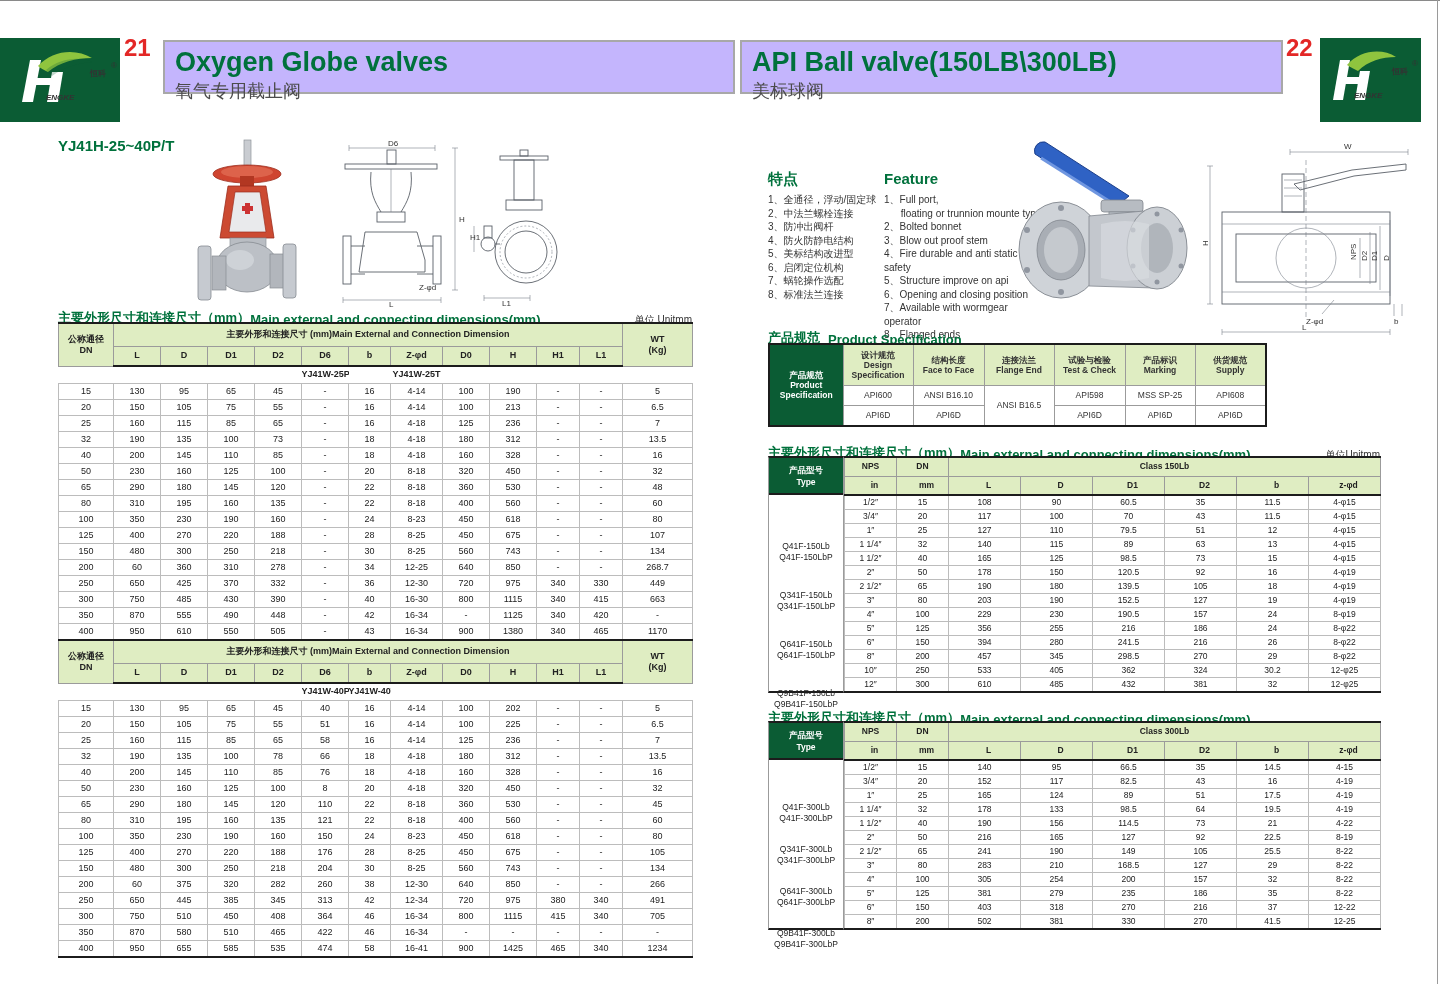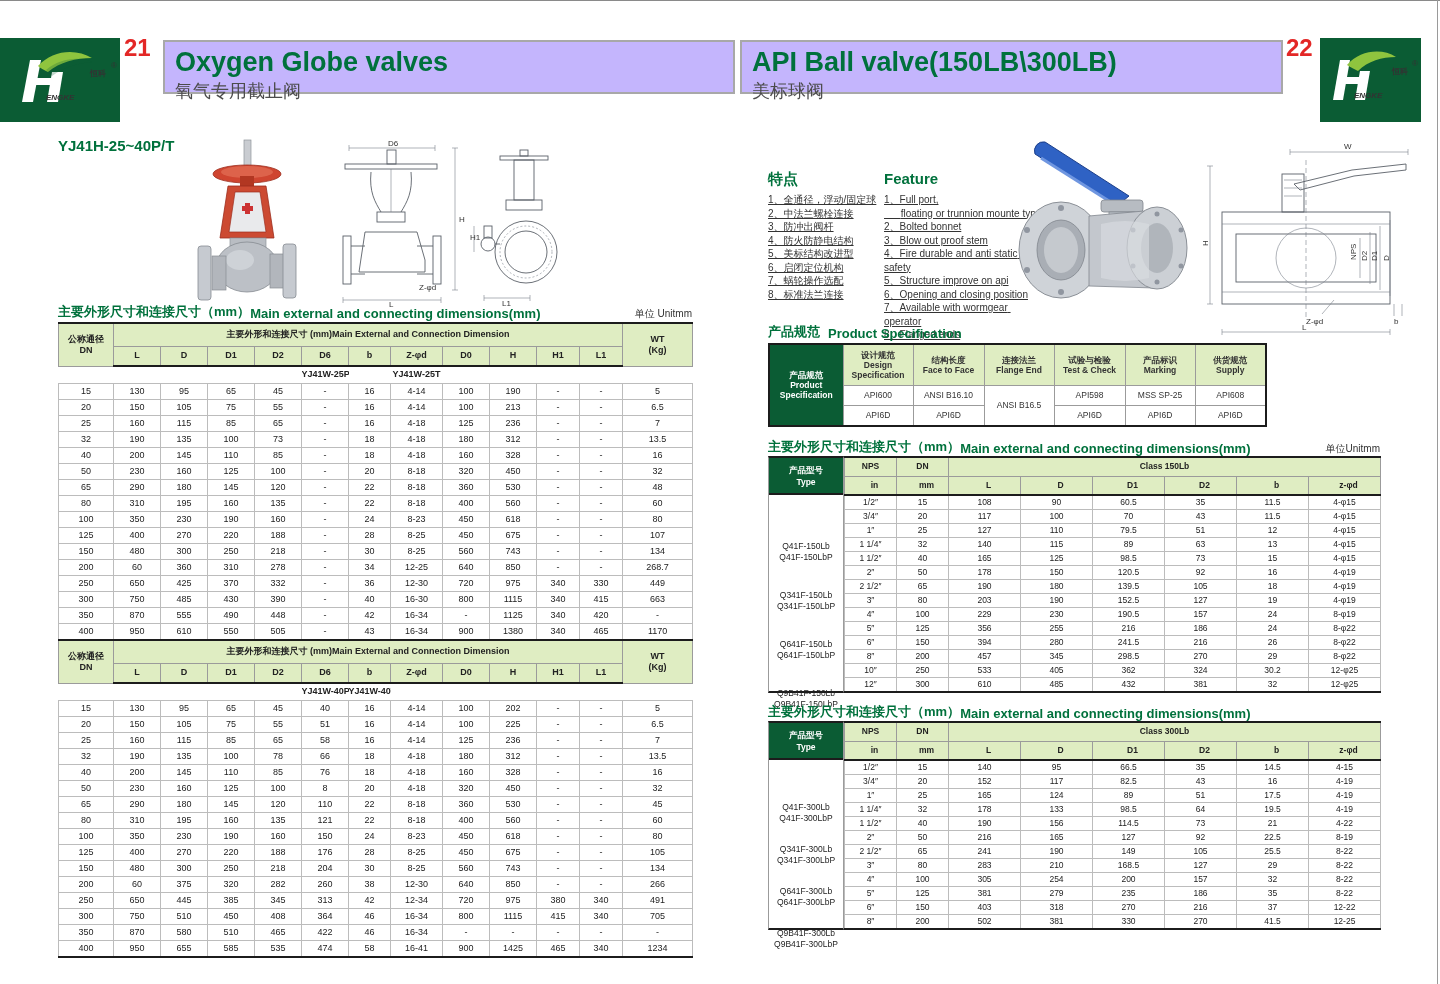--- a/index.html
+++ b/index.html
@@ -16,21 +16,21 @@
   .pn-left{left:124px;}
   .pn-right{left:1286px;}
   .tbox{position:absolute;top:40px;height:54px;border:2px solid #a8a8a8;background:#c4b5fd;box-sizing:border-box;padding:5px 0 0 10px;}
   .tbox-left{left:163px;width:572px;}
   .tbox-right{left:740px;width:543px;}
   .t-en{font-size:27px;font-weight:bold;color:#00713c;line-height:1.15;letter-spacing:0;}
   .t-zh{font-size:18px;color:#4c4c4c;margin-top:1px;}
 
   
   .model{position:absolute;left:58px;top:137px;font-size:15px;font-weight:bold;color:#00713c;}
-  .sec-title{position:absolute;display:flex;align-items:flex-end;font-size:13px;font-weight:bold;color:#00713c;}
+  .sec-title{position:absolute;display:flex;align-items:flex-end;font-size:13px;font-weight:bold;color:#00713c;margin-top:6px;}
   .sec-title .unit{margin-left:auto;font-size:10px;font-weight:normal;color:#333;}
   .st-left{left:58px;top:303px;width:634px;}
   .st-spec{left:768px;top:323px;width:612px;}
   .st-150{left:768px;top:438px;width:612px;}
   .st-300{left:768px;top:703px;width:612px;}
 
   
   table.dim{border-collapse:collapse;table-layout:fixed;background:#fff;}
   table.dim td{border:1px solid #bcbcbc;text-align:center;padding:0;height:15px;line-height:1.1;
                overflow:hidden;white-space:nowrap;}
@@ -67,21 +67,21 @@
   .spec .h td{height:40px;}
   .spec .v td{height:19px;}
   .spec td.dark{background:#0b5c34;color:#fff;font-weight:bold;font-size:8.5px;}
   .spec td.shd{background:#dfedc2;font-weight:bold;}
   .spec{border:2px solid #1c1c1c;}
 
   
   .feat-head{position:absolute;top:170px;font-size:15px;font-weight:bold;color:#00713c;}
   .fh-zh{left:768px;}
   .fh-en{left:884px;}
-  .feat-list{position:absolute;top:193px;font-size:10px;color:#333;white-space:pre-wrap;text-decoration:underline;}
+  .feat-list{position:absolute;top:193px;font-size:10px;color:#333;white-space:pre-wrap;}
   .fl-zh{left:768px;width:112px;}
   .fl-en{left:884px;width:160px;}
   .feat-line{line-height:13.5px;}
 
   
   .illus{position:absolute;}
   svg text{font-family:"Liberation Sans","DejaVu Sans",sans-serif;font-size:8px;fill:#333;}
   .dline{stroke:#5a6068;stroke-width:0.9;fill:none;}
   .dthin{stroke:#7a828c;stroke-width:0.6;fill:none;}
 </style>

